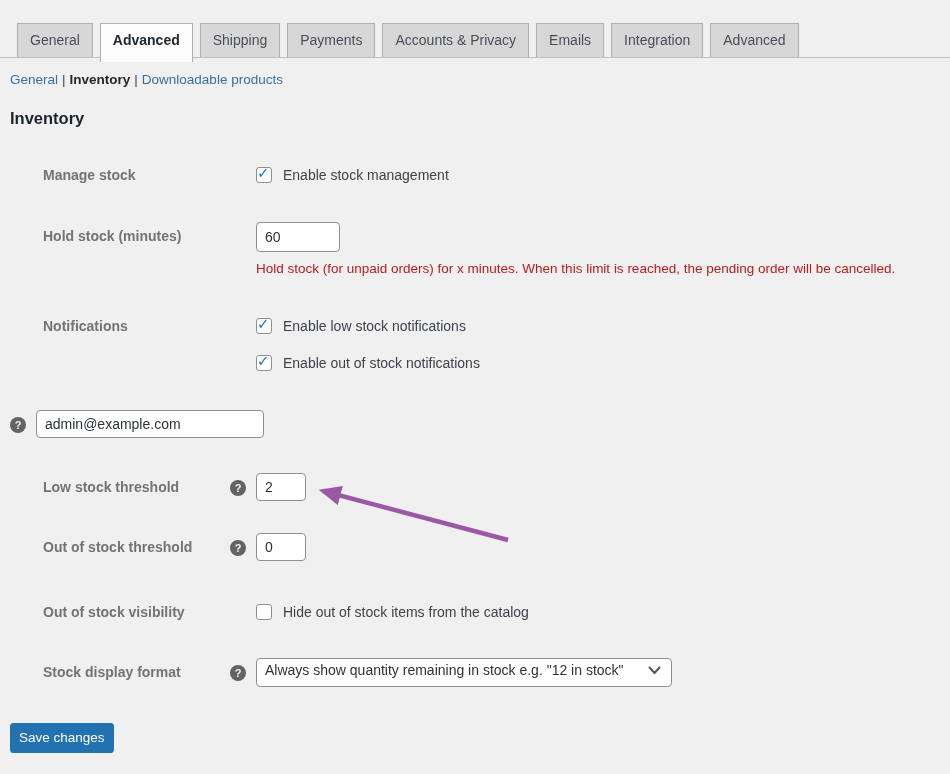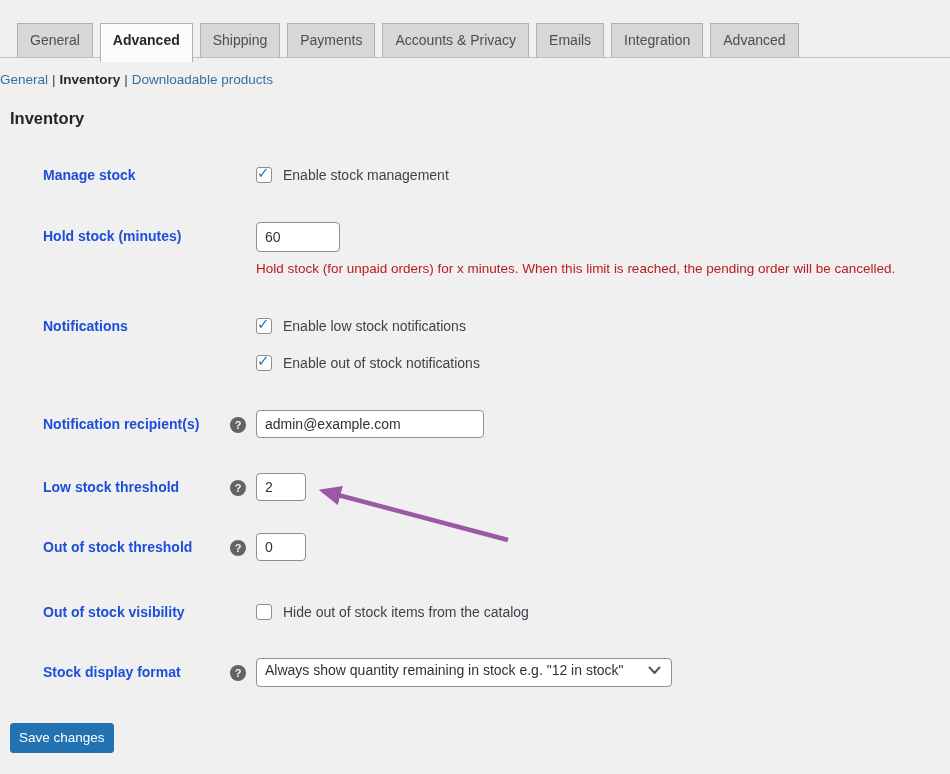--- a/index.html
+++ b/index.html
@@ -32,31 +32,31 @@
   .tab.active {
     background: #fcfcfc;
     padding-bottom: 13px;
     font-weight: 700;
     color: #23282d;
     position: relative;
     z-index: 2;
   }
 
   
-  .subnav { margin: 9px 0 0 0; font-size: 13.5px; line-height: 18px; }
+  .subnav { margin: 9px 0 0 10px; font-size: 13.5px; line-height: 18px; }
   .subnav a { text-decoration: none; color: #35709f; cursor: pointer; }
   .subnav .current { font-weight: 700; color: #23282d; }
   .subnav .sep { color: #3c434a; margin: 0 4px; }
 
   
   .content { padding-left: 10px; }
   .section-title { margin-top: 20px; font-size: 16.5px; line-height: 18px; font-weight: 700; color: #1d2327; }
 
   .row { display: flex; align-items: flex-start; }
-  .row-label { width: 220px; flex: none; font-weight: 700; color: #1d4ed8; line-height: 18px; padding-left: 33px; }
+  .row-label { width: 220px; flex: none; font-weight: 700; color: #737373; line-height: 18px; padding-left: 33px; }
   .help-slot { width: 26px; flex: none; }
   .row-content { flex: 1 1 auto; min-width: 0; }
 
   .help-icon {
     display: inline-block; width: 16px; height: 16px; border-radius: 50%;
     background: #636363; color: #f0f0f1; font-size: 11px; font-weight: 700;
     text-align: center; line-height: 16px; cursor: pointer; user-select: none;
   }
 
   .checkline { display: flex; align-items: center; }
@@ -176,21 +176,20 @@
         <span class="checkbox">
             <span class="check">✓</span>
           </span>
         <span class="check-text">Enable out of stock notifications</span>
       </div>
     </div>
   </div>
 
   
   <div class="row r4">
-    <div class="row-label pad-label">Notification recipient(s)</div>
     <div class="help-slot pad-help"><span class="help-icon">?</span></div>
     <div class="row-content">
       <input type="text" class="text-input inp-email" value="admin@example.com" style="">
     </div>
   </div>
 
   
   <div class="row r5">
     <div class="row-label pad-label">Low stock threshold</div>
     <div class="help-slot pad-help"><span class="help-icon">?</span></div>

